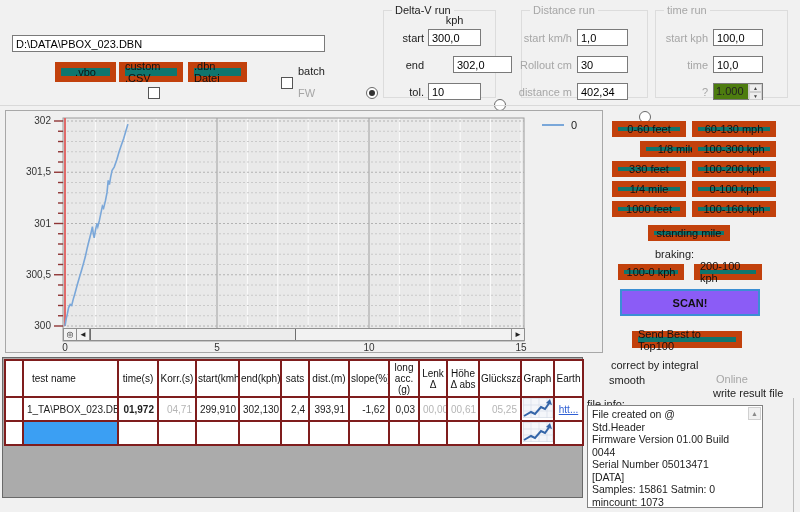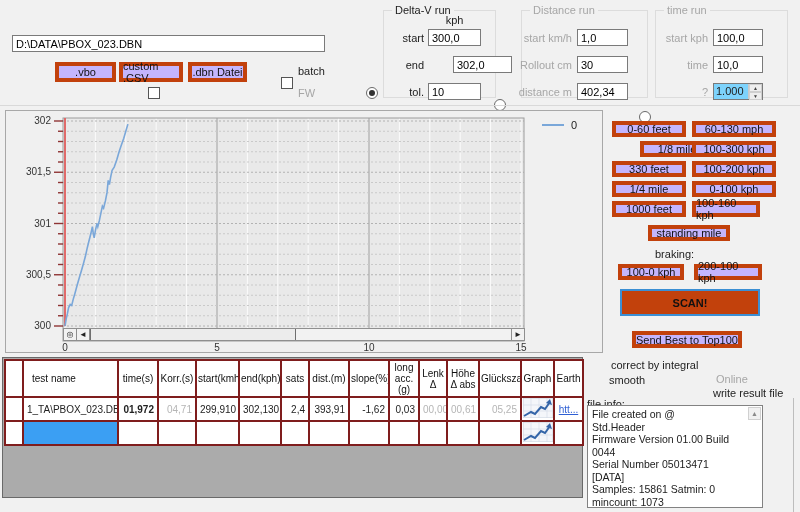--- a/index.html
+++ b/index.html
@@ -4,58 +4,58 @@
 <style>
   * { box-sizing: border-box; margin: 0; padding: 0; }
   html,body { width:800px; height:512px; overflow:hidden; }
   body { font-family:"Liberation Sans", sans-serif; font-size:11px; color:#222;
          background:#f1f1f1; position:relative; }
   .abs { position:absolute; }
 
   
   input.txt { border:1px solid #7a7a7a; background:#fff; font:11px "Liberation Sans",sans-serif;
               padding:1px 3px; }
-  .btn { border:4px solid #c2410c; background:#c4b5fd; font:11px "Liberation Sans",sans-serif;
+  .btn { border:6px solid #c2410c; background:#0f766e; font:11px "Liberation Sans",sans-serif;
          color:#111; display:flex; align-items:center; justify-content:center; cursor:default; }
   .group { border:1px solid #dcdcdc; }
   .group-title { position:absolute; top:-7px; left:8px; background:#f1f1f1; padding:0 3px; }
   .gray { color:#a6a6a6; }
   .lbl-r { text-align:right; }
 
   .cb { width:12px; height:12px; border:1px solid #555; background:#fff; position:relative; }
   .cb.checked::after { content:"✓"; position:absolute; left:0px; top:-2px; font-size:11px;
                        font-weight:bold; color:#222; }
   .cb.disabled { border-color:#b4b4b4; background:#f4f4f4; }
   .cb.disabled.checked::after { color:#9a9a9a; }
   .radio { width:12px; height:12px; border:1px solid #6a6a6a; border-radius:50%; background:#fff;
            position:relative; }
   .radio.sel::after { content:""; position:absolute; left:2px; top:2px; width:6px; height:6px;
                       border-radius:50%; background:#333; }
 
-  .spinner { width:50px; height:17px; border:1px solid #7a7a7a; background:#7dd3fc; display:flex; }
+  .spinner { width:50px; height:17px; border:1px solid #7a7a7a; background:#4d7c0f; display:flex; }
   .spinner .val { flex:1; padding:1px 2px; }
   .spinner .arrows { width:14px; border-left:1px solid #c9c9c9; display:flex; flex-direction:column; }
   .spinner .arrows div { flex:1; background:#eee; border:1px solid #cfcfcf; font-size:5px;
                          line-height:6px; text-align:center; color:#444; }
 
   
   #chart-box { left:5px; top:110px; width:598px; height:243px; background:#f0f0f0;
                border:1px solid #a8a8a8; }
   #chart-scroll { position:absolute; left:57px; top:217px; width:462px; height:13px;
                   border:1px solid #8f8f8f; background:#f2f2f2; display:flex; }
   #chart-scroll .sbtn { width:13px; height:100%; border-right:1px solid #8f8f8f; background:#f2f2f2;
                         font-size:8px; line-height:11px; text-align:center; color:#222; }
   #chart-scroll .sthumb { width:206px; height:100%; background:#ececec; border-right:1px solid #6f6f6f;
                           border-left:1px solid #6f6f6f; }
   #chart-scroll .strack { flex:1; }
   #chart-scroll .sbtn.right { border-right:none; border-left:1px solid #8f8f8f; }
 
   
   .rbtn { height:16px; font-size:11px; }
-  #scan-btn { border:2px solid #3b8fd4; background:#c2410c; font-weight:bold; }
+  #scan-btn { border:2px solid #3b8fd4; background:#8b5cf6; font-weight:bold; }
 
   
   #tblwrap { left:2px; top:357px; width:581px; height:141px; border:1px solid #696969;
              background:#ababab; padding:1px; }
   table { border-collapse:collapse; table-layout:fixed; width:578px; background:#fff; }
   th, td { border:2px solid #7f1d1d; font-weight:normal; overflow:hidden; }
   th { font-size:10px; line-height:11px; height:36px; text-align:center; padding:1px; color:#111; }
   td { font-size:10px; height:22px; text-align:right; padding:1px 3px; white-space:nowrap; }
   th.tn { text-align:left; padding-left:8px; }
   td.c { text-align:center; }
@@ -215,21 +215,21 @@
 
 <div class="btn rbtn abs" style="left:612px; top:121px; width:74px;">0-60 feet</div>
 <div class="btn rbtn abs" style="left:640px; top:141px; width:74px;">1/8 mile</div>
 <div class="btn rbtn abs" style="left:612px; top:161px; width:74px;">330 feet</div>
 <div class="btn rbtn abs" style="left:612px; top:181px; width:74px;">1/4 mile</div>
 <div class="btn rbtn abs" style="left:612px; top:201px; width:74px;">1000 feet</div>
 <div class="btn rbtn abs" style="left:692px; top:121px; width:84px;">60-130 mph</div>
 <div class="btn rbtn abs" style="left:692px; top:141px; width:84px;">100-300 kph</div>
 <div class="btn rbtn abs" style="left:692px; top:161px; width:84px;">100-200 kph</div>
 <div class="btn rbtn abs" style="left:692px; top:181px; width:84px;">0-100 kph</div>
-<div class="btn rbtn abs" style="left:692px; top:201px; width:68px;">100-160 kph</div>
+<div class="btn rbtn abs" style="left:692px; top:201px; width:84px;">100-160 kph</div>
 <div class="btn rbtn abs" style="left:648px; top:225px; width:82px;">standing mile</div>
 <div class="abs" style="left:655px; top:248px;">braking:</div>
 <div class="btn rbtn abs" style="left:618px; top:264px; width:66px;">100-0 kph</div>
 <div class="btn rbtn abs" style="left:694px; top:264px; width:68px;">200-100 kph</div>
 <div class="btn abs" id="scan-btn" style="left:620px; top:289px; width:140px; height:27px;">SCAN!</div>
 <div class="btn abs" style="left:632px; top:331px; width:110px; height:17px;">Send Best to Top100</div>
 
 <div id="tblwrap" class="abs">
   <table>
     <colgroup>

